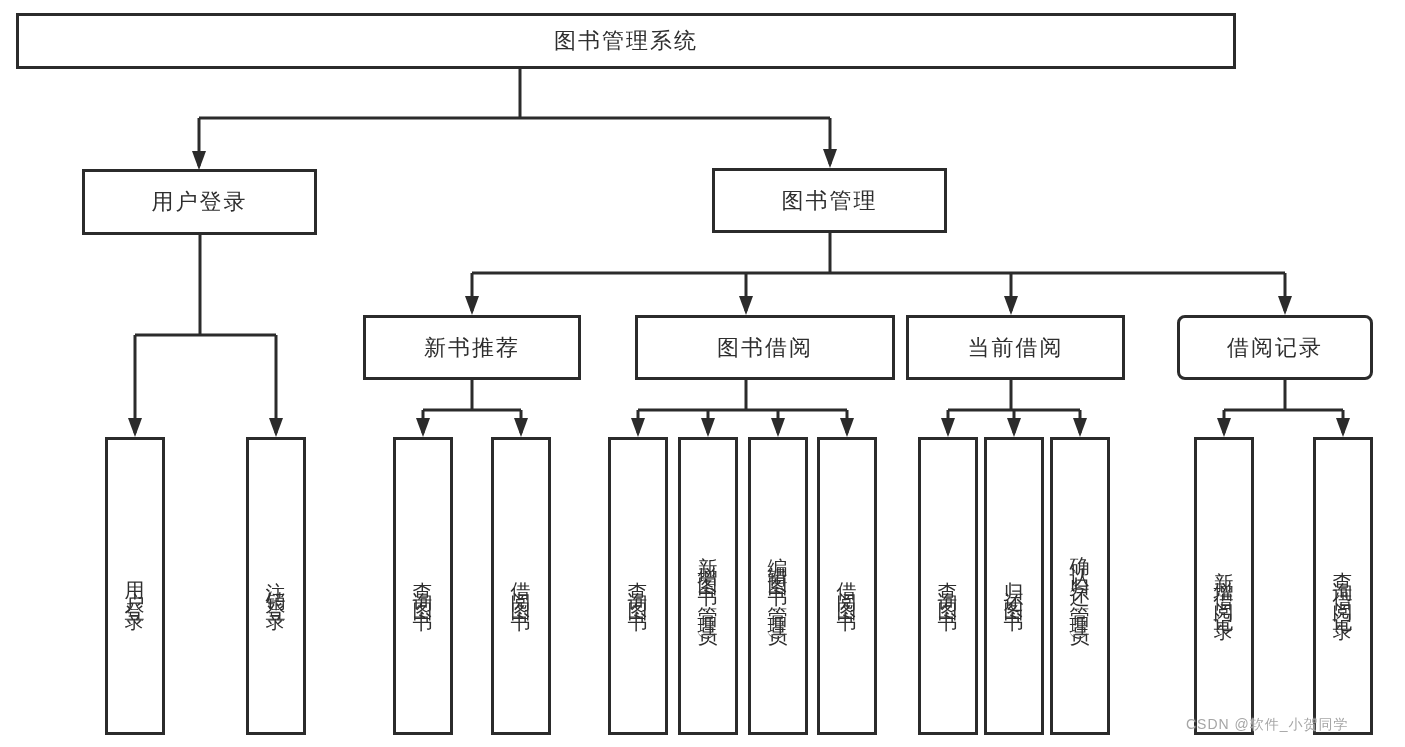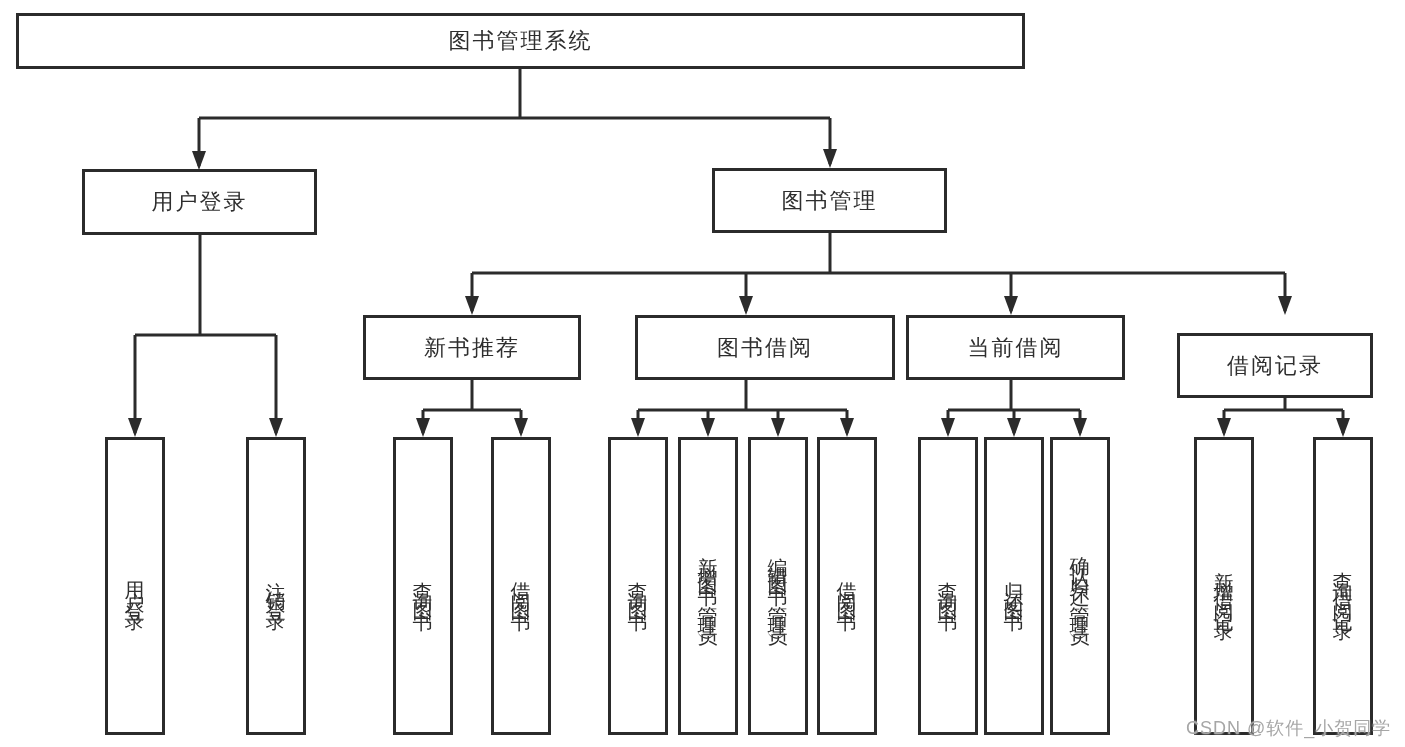--- a/index.html
+++ b/index.html
@@ -41,21 +41,21 @@
     text-orientation: mixed;
     font-size: 20px;
     letter-spacing: 10px;
     line-height: 1;
     white-space: nowrap;
   }
   .watermark {
     position: absolute;
     left: 1186px;
     top: 716px;
-    font-size: 18px;
+    font-size: 14px;
     letter-spacing: 1px;
     color: #a6a6a6;
     z-index: 5;
     white-space: nowrap;
     text-shadow: 0 0 2px #ffffff;
   }
 </style>
 </head>
 <body>
 
@@ -120,29 +120,29 @@
       <polygon points="778,437 771,418 785,418"></polygon>
       <polygon points="847,437 840,418 854,418"></polygon>
       <polygon points="948,437 941,418 955,418"></polygon>
       <polygon points="1014,437 1007,418 1021,418"></polygon>
       <polygon points="1080,437 1073,418 1087,418"></polygon>
       <polygon points="1224,437 1217,418 1231,418"></polygon>
       <polygon points="1343,437 1336,418 1350,418"></polygon>
     </g>
   </svg>
 
-  <div class="node hbox root-box" style="left:16px; top:13px; width:1009px; height:56px;">图书管理系统</div>
+  <div class="node hbox root-box" style="left:16px; top:13px; width:1220px; height:56px;">图书管理系统</div>
 
   <div class="node hbox" style="left:82px; top:169px; width:235px; height:66px;">用户登录</div>
   <div class="node hbox" style="left:363px; top:315px; width:218px; height:65px;">新书推荐</div>
 
   <div class="node hbox" style="left:712px; top:168px; width:235px; height:65px;">图书管理</div>
   <div class="node hbox" style="left:635px; top:315px; width:260px; height:65px;">图书借阅</div>
   <div class="node hbox" style="left:906px; top:315px; width:219px; height:65px;">当前借阅</div>
-  <div class="node hbox" style="left:1177px; top:333px; width:196px; height:65px;">借阅记录</div>
+  <div class="node hbox" style="left:1177px; top:315px; width:196px; height:65px;border-radius:8px;">借阅记录</div>
 
   <div class="node vbox" style="left:105px; top:437px; width:60px; height:298px;">用户登录</div>
   <div class="node vbox" style="left:246px; top:437px; width:60px; height:298px;">注销登录</div>
 
   <div class="node vbox" style="left:393px; top:437px; width:60px; height:298px;">查询图书</div>
   <div class="node vbox" style="left:491px; top:437px; width:60px; height:298px;">借阅图书</div>
 
   <div class="node vbox" style="left:608px; top:437px; width:60px; height:298px;">查询图书</div>
   <div class="node vbox" style="left:678px; top:437px; width:60px; height:298px;">新增图书（管理员）</div>
   <div class="node vbox" style="left:748px; top:437px; width:60px; height:298px;">编辑图书（管理员）</div>

